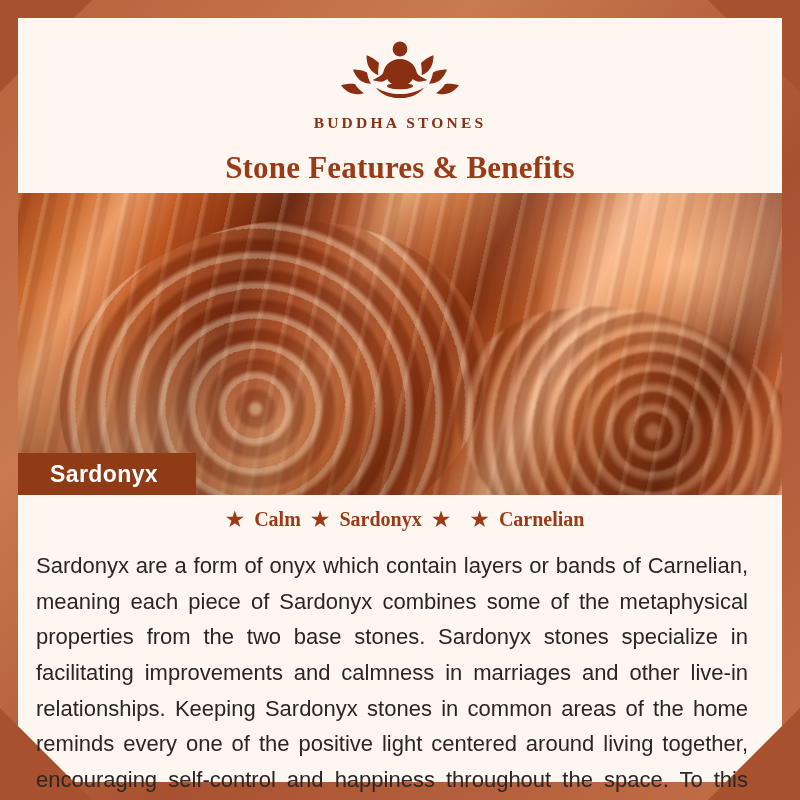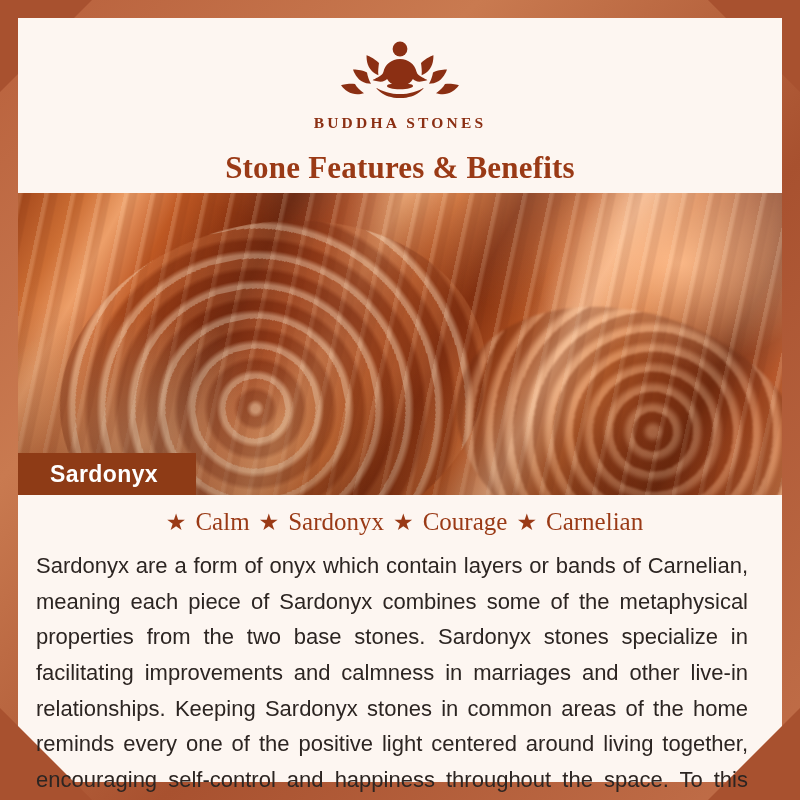--- a/index.html
+++ b/index.html
@@ -164,21 +164,21 @@
     position: absolute;
     left: 18px; top: 508px;
     width: 764px;
     display: flex; align-items: center; justify-content: center;
     gap: 0px;
     color: #9a3a16;
   }
   .kw-star { font-size: 23px; margin: 0 9px; line-height: 1; }
   .kw-text {
     font-family: "Liberation Serif", serif;
-    font-size: 25px; font-weight: 400;
+    font-size: 20px; font-weight: 700;
     color: #9a3a16;
   }
 
   
   .body-copy {
     position: absolute;
     left: 36px; top: 548px;
     width: 712px;
     font-size: 22px;
     line-height: 1.62;
@@ -238,19 +238,18 @@
   <div class="stone-plate" style="top:453px;">
     <span>Sardonyx</span>
   </div>
 
   <div class="keywords">
     <span class="kw-star">★</span>
     <span class="kw-text">Calm</span>
     <span class="kw-star">★</span>
     <span class="kw-text">Sardonyx</span>
     <span class="kw-star">★</span>
-    <span class="kw-text">Courage</span>
     <span class="kw-star">★</span>
     <span class="kw-text">Carnelian</span>
   </div>
 
   <p class="body-copy">Sardonyx are a form of onyx which contain layers or bands of Carnelian, meaning each piece of Sardonyx combines some of the metaphysical properties from the two base stones. Sardonyx stones specialize in facilitating improvements and calmness in marriages and other live-in relationships. Keeping Sardonyx stones in common areas of the home reminds every one of the positive light centered around living together, encouraging self-control and happiness throughout the space. To this end, Sardonyx is known as the Stone of Virtue, providing courage and clarity regarding behaviors and ideas aimed at maintaining a relationship.</p>
 </div>
 
 </body></html>

